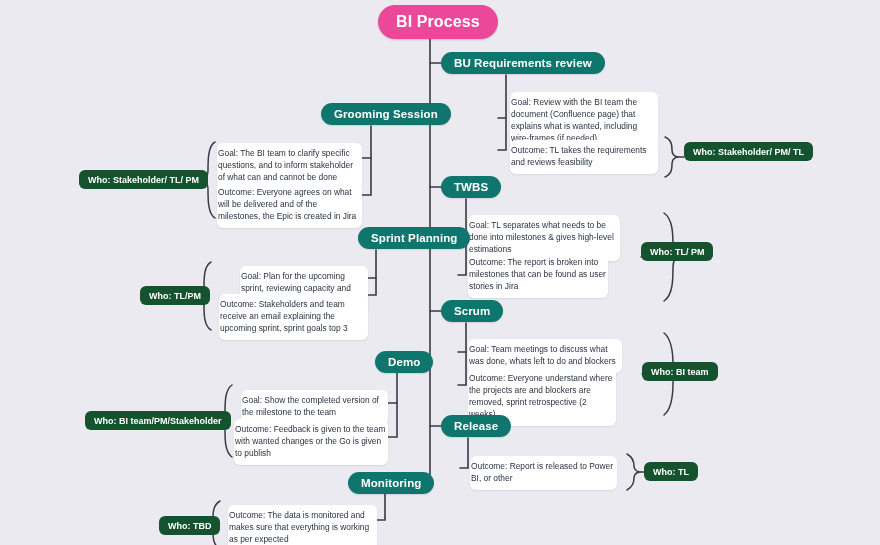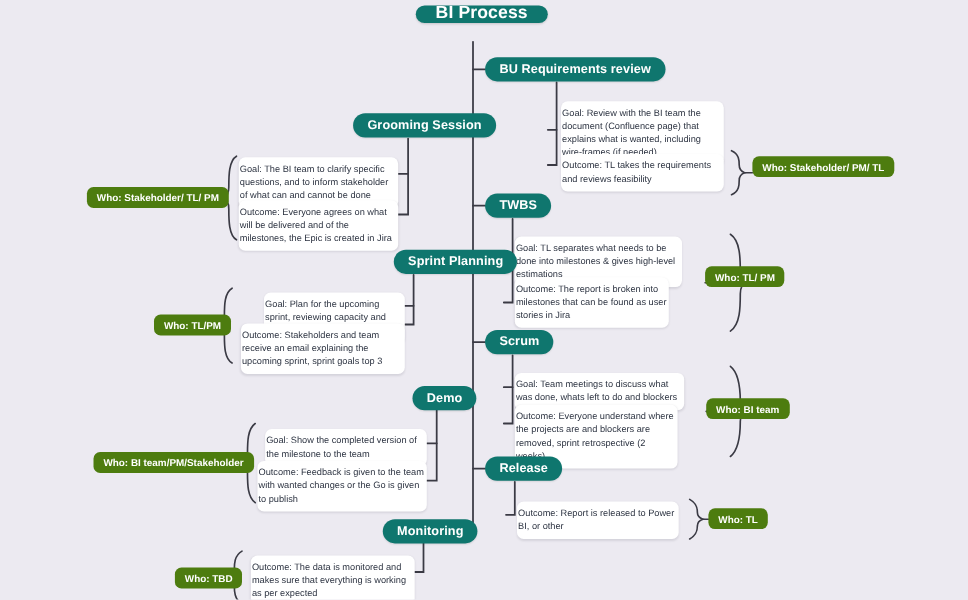--- a/index.html
+++ b/index.html
@@ -16,26 +16,25 @@
   .node{
     position:absolute;
     border-radius:999px;
     color:#ffffff;
     font-weight:bold;
     display:flex;align-items:center;justify-content:center;
     white-space:nowrap;
     letter-spacing:.1px;
   }
   .node.root{
-    background:#0f766e;
+    background:#ec4899;
     font-size:16px;
-    height:16px;
+    height:34px;
     padding:0 18px;
     box-shadow:0 1px 2px rgba(0,0,0,.15);
-    align-items:flex-end;
   }
   .node.branch{
     background:#0f766e;
     font-size:11.5px;
     height:22px;
     padding:0 13px;
     box-shadow:0 1px 1.5px rgba(0,0,0,.10);
   }
 
   .card{
@@ -45,21 +44,21 @@
     color:#2b3240;
     font-size:8.4px;
     line-height:1.42;
     padding:5px 1px;
     box-sizing:border-box;
     box-shadow:0 1px 2px rgba(20,20,40,.10);
   }
 
   .who{
     position:absolute;
-    background:#4d7c0f;
+    background:#14532d;
     color:#ffffff;
     font-size:9px;
     font-weight:bold;
     border-radius:6px;
     height:19px;
     display:flex;align-items:center;justify-content:center;
     padding:3px 9px;
     white-space:nowrap;
     box-sizing:border-box;
   }

